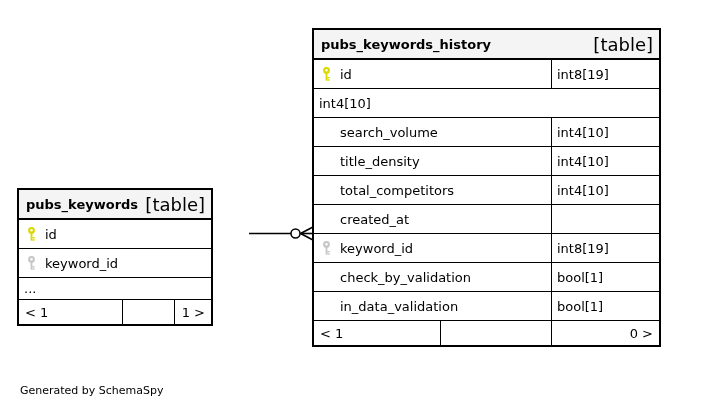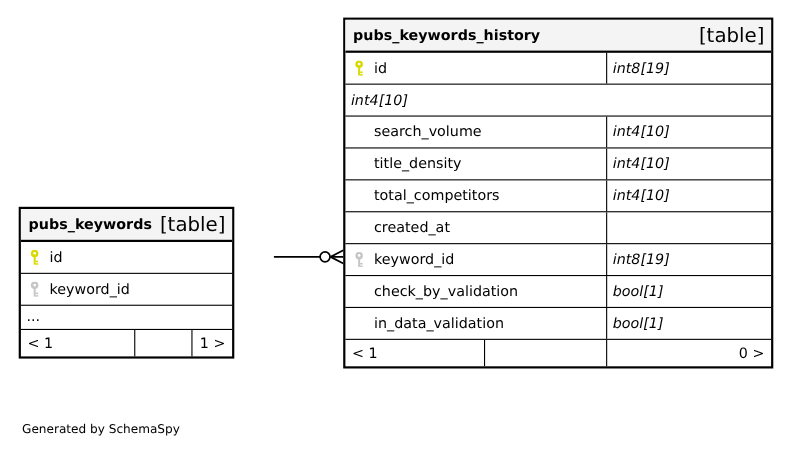--- a/index.html
+++ b/index.html
@@ -7,33 +7,33 @@
     --fk-color:#c6c6c6;
     --header-bg:#f4f4f4;
     --line:#000000;
   }
   html,body{margin:0;padding:0;background:#ffffff;}
   body{font-family:"DejaVu Sans", sans-serif; color:#000;}
   .canvas{position:relative;width:720px;height:417px;background:#fff;overflow:hidden;}
 
   .tbl{position:absolute;border:2px solid var(--line);background:#fff;box-sizing:border-box;font-size:13px;}
   .tbl-left{left:17px;top:188px;width:196px;}
-  .tbl-right{left:312px;top:16px;width:391px;}
+  .tbl-right{left:312px;top:28px;width:349px;}
 
   .thead{display:flex;align-items:center;justify-content:space-between;height:30px;
          background:var(--header-bg);border-bottom:2px solid var(--line);
          padding:0 6px 0 7px;box-sizing:border-box;}
   .tname{font-weight:bold;font-size:13px;white-space:nowrap;}
   .ttag{font-size:18px;white-space:nowrap;}
 
   .trow{display:flex;height:29px;box-sizing:border-box;border-bottom:1px solid var(--line);align-items:stretch;}
   .cell{display:flex;align-items:center;box-sizing:border-box;min-width:0;text-align:center;}
   .cell-name{flex:1;padding-left:7px;}
   .tbl-right .cell-name{flex:0 0 238px;border-right:1px solid var(--line);}
-  .cell-type{flex:1;padding-left:5px;white-space:nowrap;font-style:italic;}
+  .cell-type{flex:1;padding-left:5px;white-space:nowrap;}
   .keyspot{flex:0 0 10px;width:10px;margin-right:9px;display:flex;align-items:center;justify-content:center;}
   .colname{white-space:nowrap;}
 
   .ellipsis-row{height:22px;box-sizing:border-box;border-bottom:1px solid var(--line);
                 display:flex;align-items:center;padding-left:5px;}
 
   .tfoot{display:flex;height:24px;box-sizing:border-box;}
   .fcell{box-sizing:border-box;display:flex;align-items:center;padding:0 6px;white-space:nowrap;}
   .fcell-mid{padding:0;}
   .tbl-right .fcell-left{flex:0 0 127px;border-right:1px solid var(--line);}

